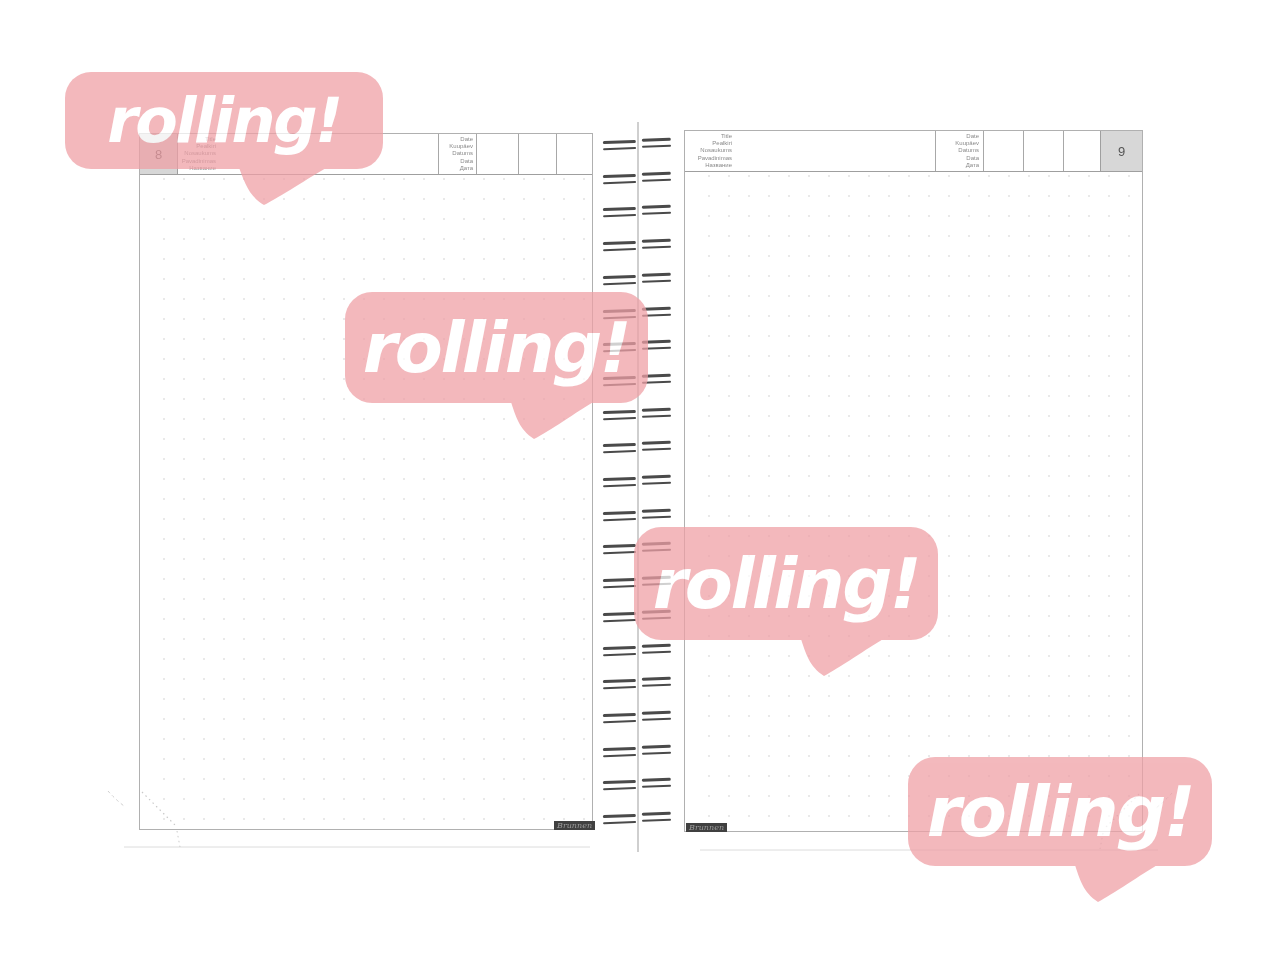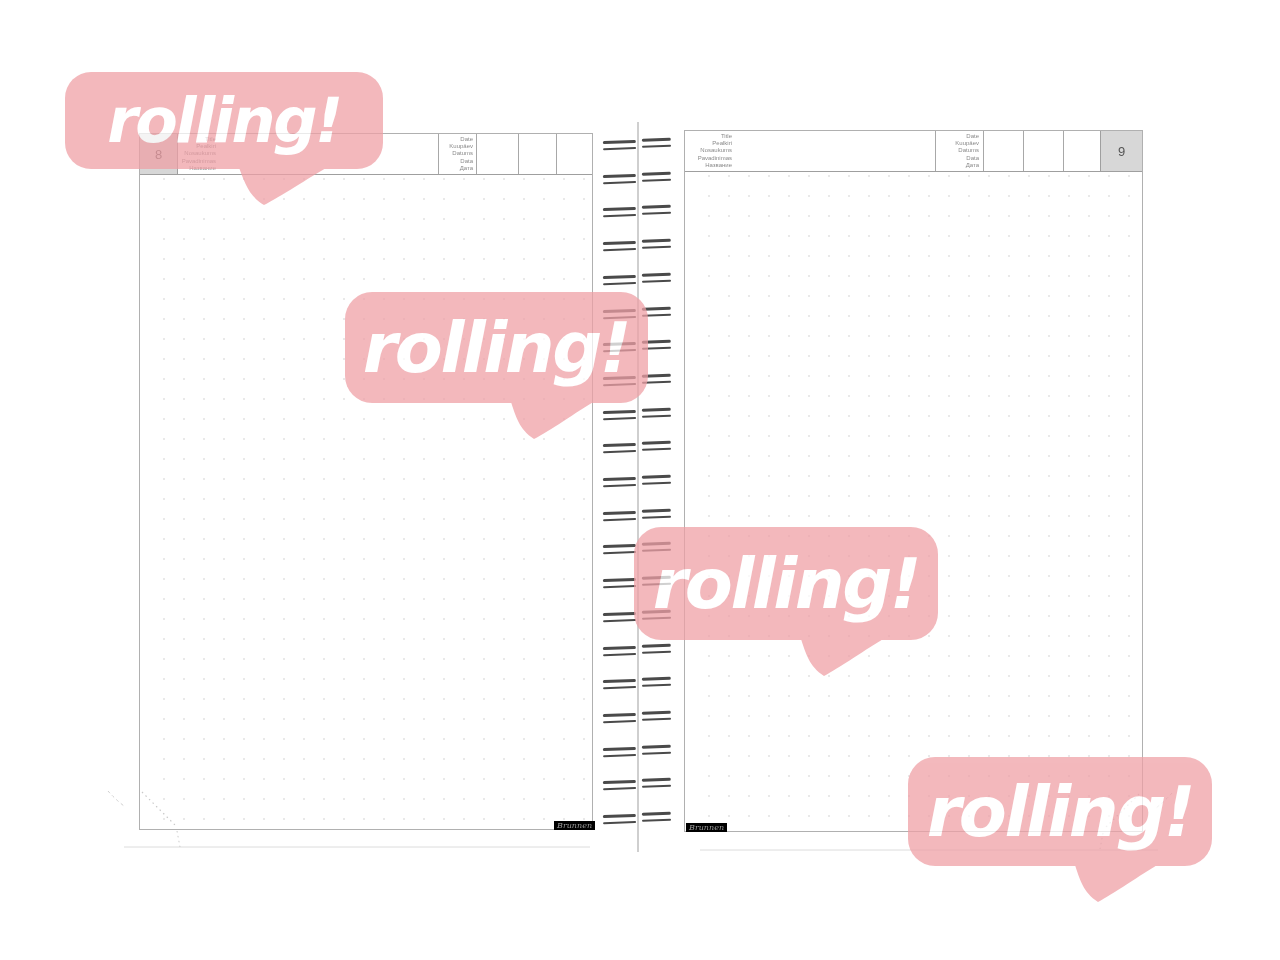--- a/index.html
+++ b/index.html
@@ -24,21 +24,21 @@
   #page-right .numcell{right:0;width:42px;border-left:1px solid #9f9f9f;}
 
   .minilabel{position:absolute;top:2px;text-align:right;font-size:6px;line-height:7.2px;
              color:#8a8a8a;white-space:pre-line;letter-spacing:0;}
   #page-left  .lbl-title{left:40px;width:36px;}
   #page-left  .lbl-date {left:300px;width:33px;}
   #page-right .lbl-title{left:4px;width:43px;}
   #page-right .lbl-date {left:252px;width:42px;}
 
   
-  .brand{position:absolute;font-style:italic;font-size:8px;color:#9a9a9a;background:#000000;
+  .brand{position:absolute;font-style:italic;font-size:8px;color:#9a9a9a;background:#404040;
          padding:0 3px;z-index:3;font-family:"DejaVu Serif","Liberation Serif",serif;}
   #brand-left {left:554px;top:821px;}
   #brand-right{left:686px;top:823px;}
 
   
   #spine-line{position:absolute;left:637px;top:122px;width:2px;height:730px;background:#cfcfcf;z-index:2;}
   #spiral{position:absolute;left:601px;top:0;width:71px;height:960px;z-index:4;}
   .wire-loop{position:absolute;left:0;width:100%;height:12px;transform:rotate(-2deg);}
   .seg{position:absolute;height:2.6px;background:#4a4a4a;border-radius:1.5px;}
   .seg.l{left:2px;width:33px;}

